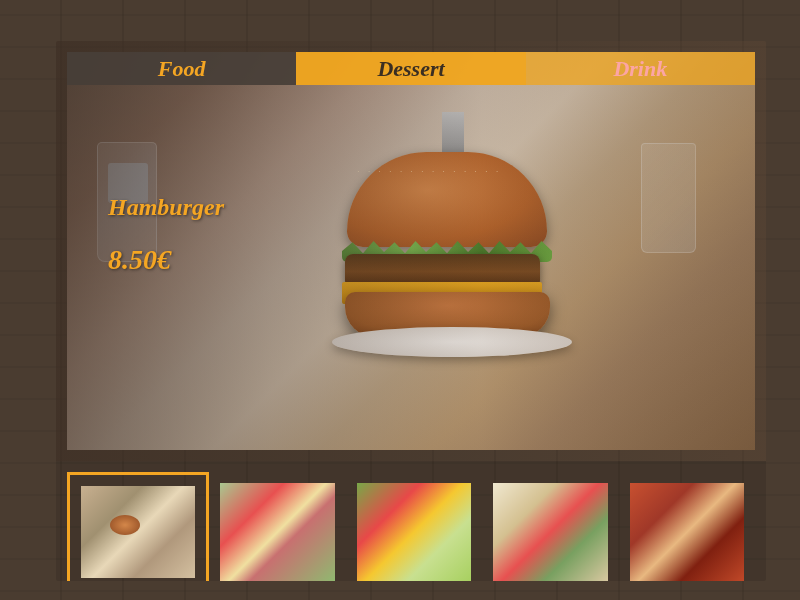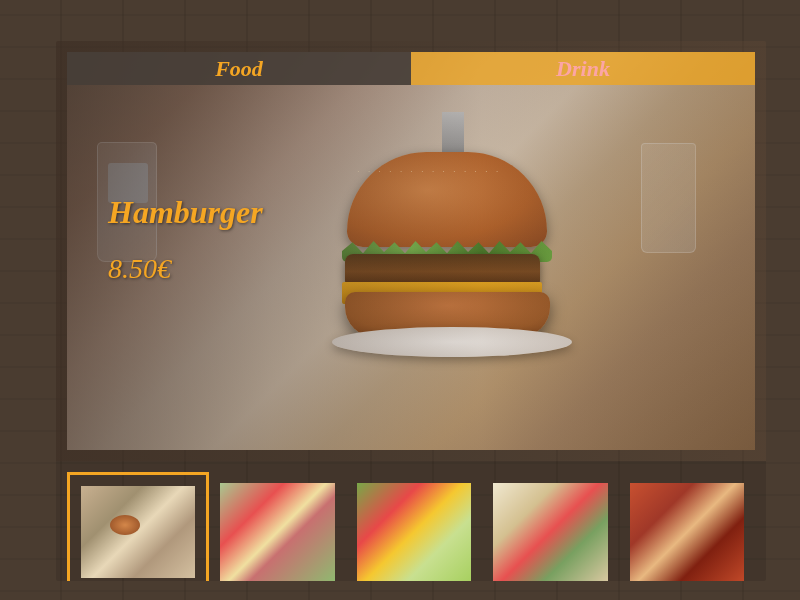--- a/index.html
+++ b/index.html
@@ -252,31 +252,31 @@
 
     
     .item-title {
       position: absolute;
       top: 130px;
       left: 30px;
       z-index: 5;
     }
 
     .item-name {
-      font-size: 32px;
+      font-size: 24px;
       font-weight: bold;
       color: #f5a623;
       font-style: italic;
       text-shadow: 1px 1px 3px rgba(0,0,0,0.5);
       line-height: 1.2;
     }
 
     .item-price {
       font-size: 28px;
-      font-weight: normal;
+      font-weight: bold;
       color: #f5a623;
       font-style: italic;
       text-shadow: 1px 1px 3px rgba(0,0,0,0.5);
     }
 
     
     .thumbnail-strip {
       position: absolute;
       bottom: 0;
       left: 0;
@@ -350,20 +350,23 @@
     }
   </style>
 </head>
 <body>
 
 <div class="app-container">
 
   <div class="tab-bar">
     <div class="tab tab-food">
       <span>Food</span>
+    </div>
+    <div class="tab tab-dessert">
+      <span>Dessert</span>
     </div>
     <div class="tab tab-drink">
       <span>Drink</span>
     </div>
   </div>
 
   <div class="hero">
     <div class="hero-bg">
 
       <div class="glass-visual">

